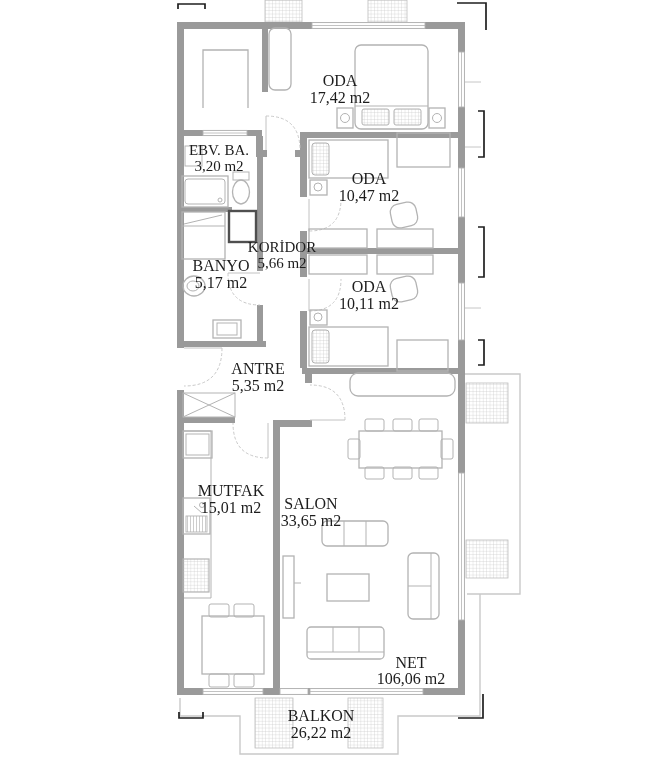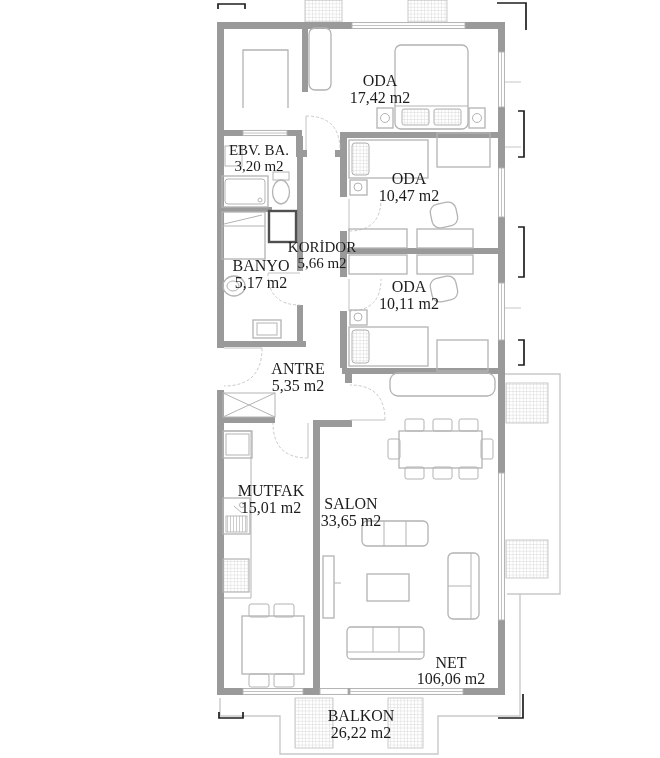--- a/index.html
+++ b/index.html
@@ -1,17 +1,17 @@
 <!DOCTYPE html>
 <html style="--wall: #9a9a9a; --furniture: #b3b3b3; --text: #1c1c1c; --dimension: #1f1f1f; --shower_dark: #4f4f4f; --balcony_outline: #c9c9c9; --background: #ffffff;"><head>
 <meta charset="utf-8">
 <style>
   html,body{margin:0;padding:0;background:#fff;}
   .stage{position:relative;width:568px;height:758px;background:#fff;overflow:hidden;
-         font-family:"Liberation Serif", serif;padding-left:40px;}
+         font-family:"Liberation Serif", serif;}
   svg{display:block;}
   .wall{fill:var(--wall,#9a9a9a);stroke:none;}
   .furn{fill:none;stroke:var(--furniture,#b3b3b3);stroke-width:1.3;}
   .thin{stroke-width:1;}
   .pillow{fill:url(#hatch);stroke:var(--furniture,#b3b3b3);stroke-width:1;}
   .win rect{fill:#fff;stroke:var(--furniture,#b3b3b3);stroke-width:0.9;}
   .win line{stroke:var(--furniture,#b3b3b3);stroke-width:0.8;}
   .door{fill:none;stroke:#c2c2c2;stroke-width:1;}
   .swing{fill:none;stroke:#c9c9c9;stroke-width:1;stroke-dasharray:3 2;}
   .balc{fill:none;stroke:var(--balcony_outline,#c9c9c9);stroke-width:1.4;}

